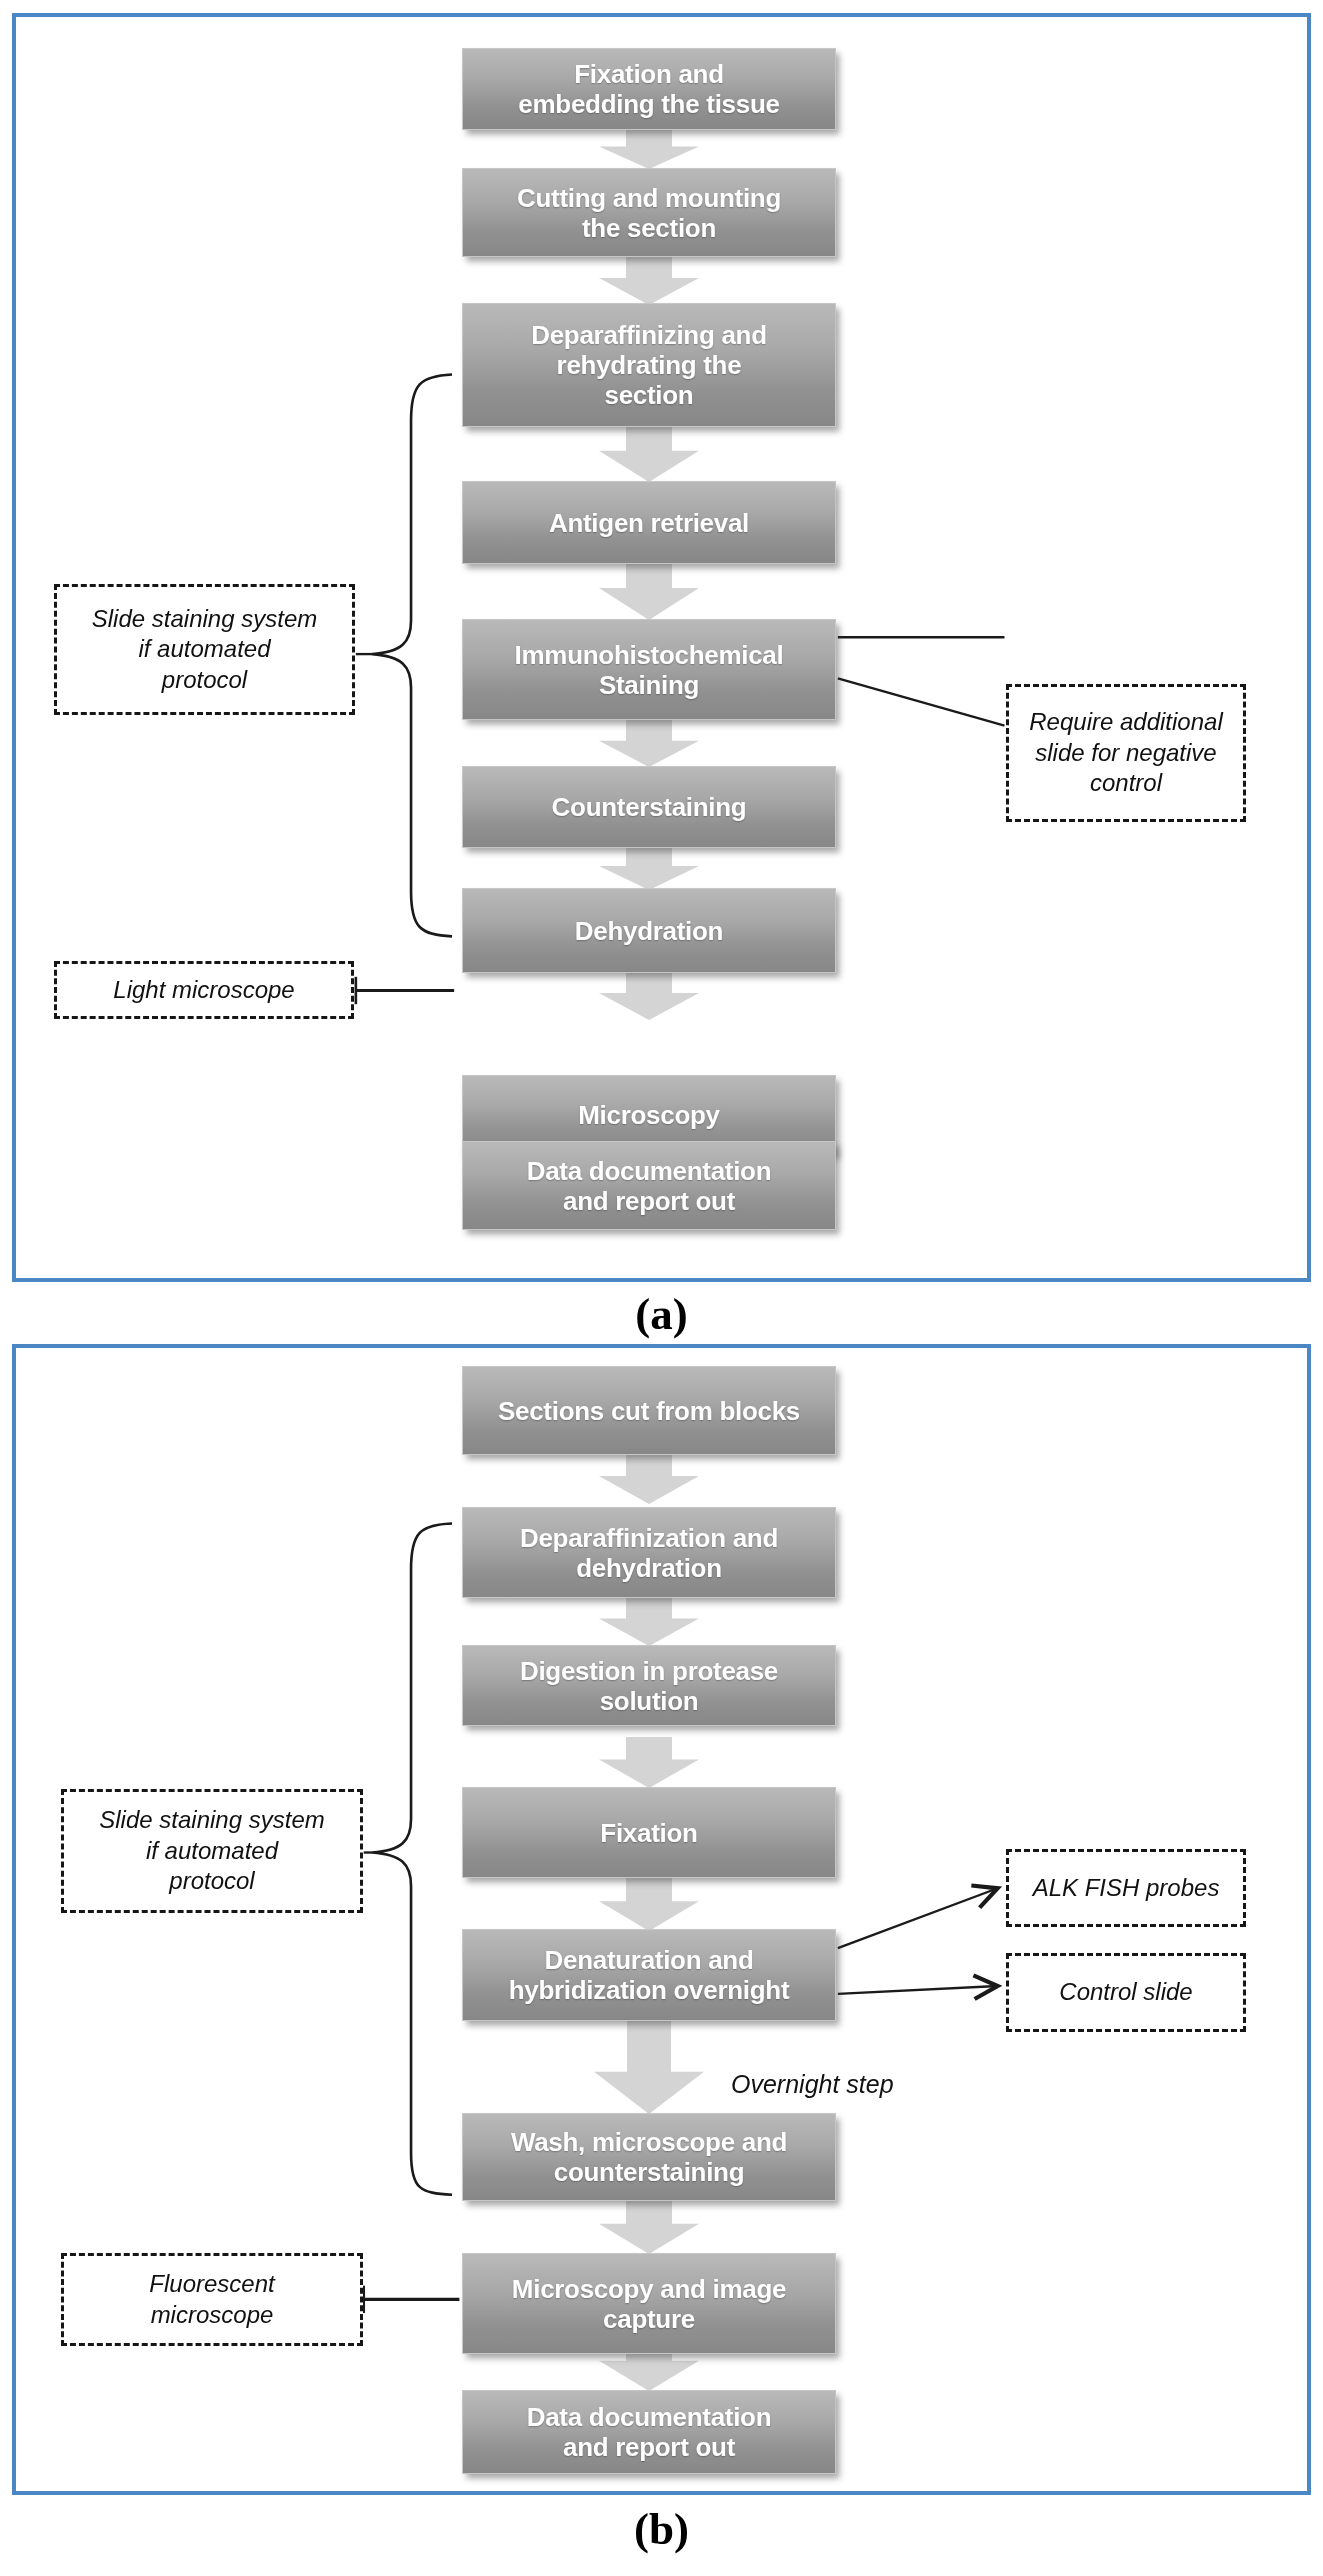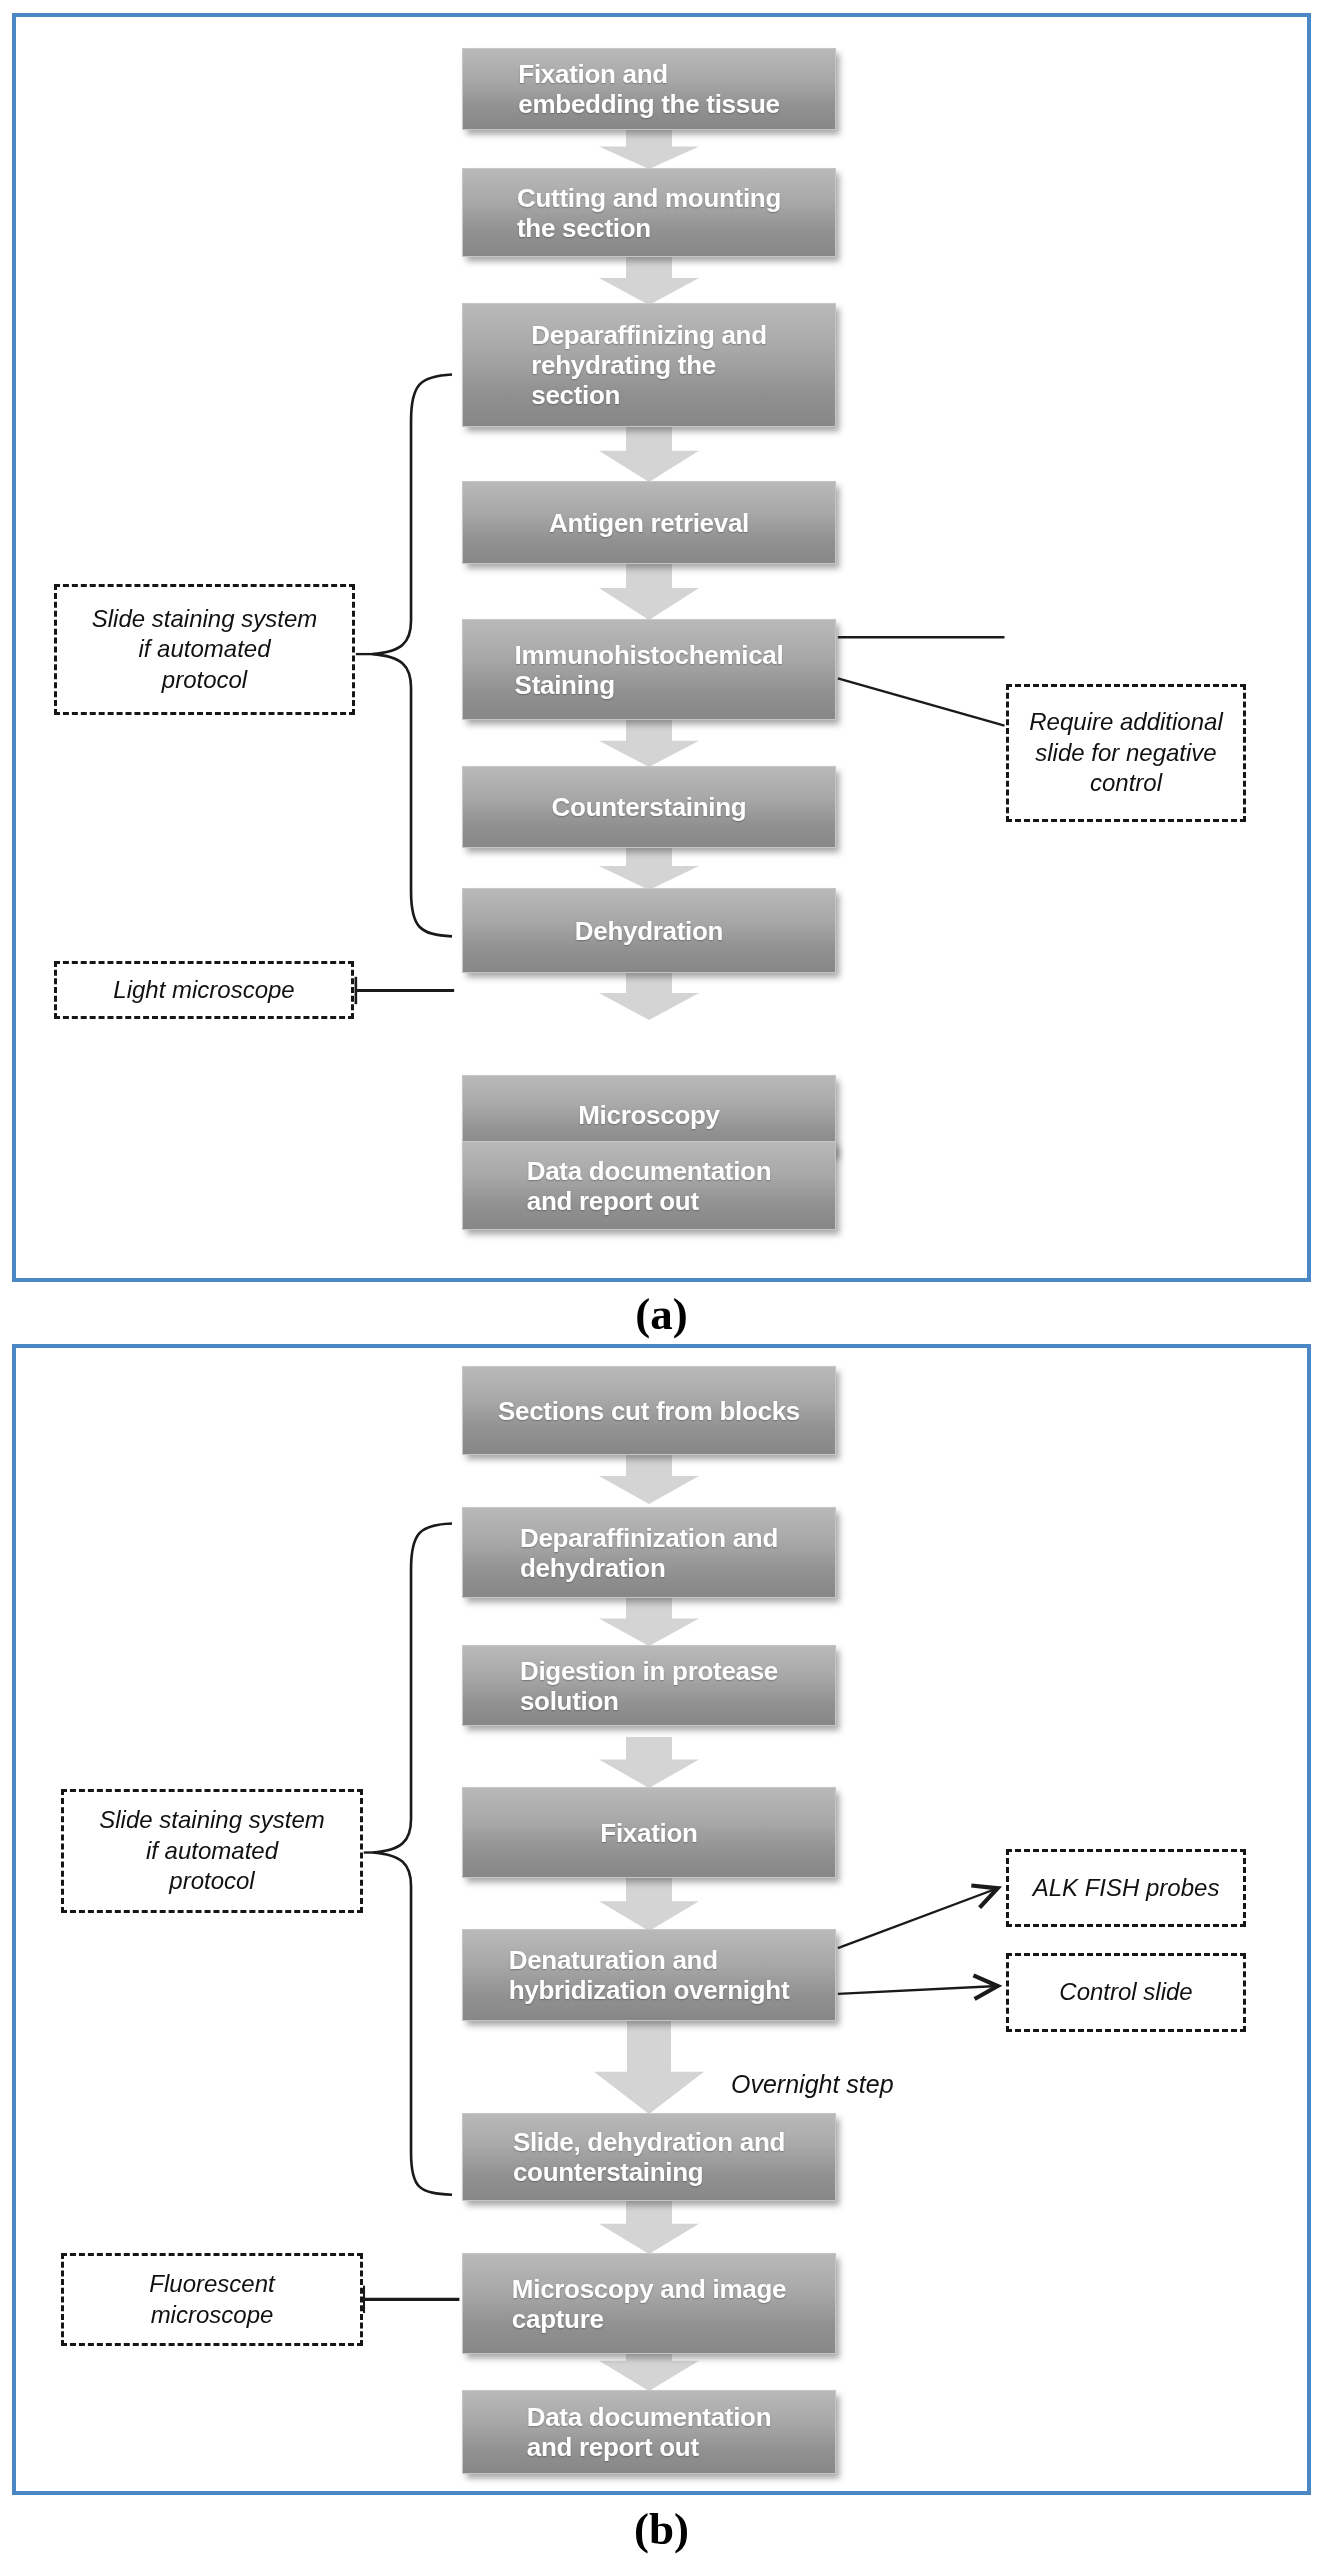--- a/index.html
+++ b/index.html
@@ -26,20 +26,21 @@
   }
   .step{
     position:absolute;
     left:462px;
     width:374px;
     box-sizing:border-box;
     background:linear-gradient(180deg,#b9b9b9 0%,#a8a8a8 38%,#919191 72%,#878787 100%);
     border:1.6px solid #c6c6c6;
     box-shadow:3.7px 4.7px 6.3px rgba(60,60,60,0.45);
     display:flex;align-items:center;justify-content:center;
+    text-align:center;
     z-index:2;
   }
   .step-label{
     color:#ffffff;
     font-weight:bold;
     font-size:26px;
     line-height:30px;
     letter-spacing:-0.3px;
     white-space:pre-line;
     text-shadow:0 1.1px 1.6px rgba(0,0,0,0.28);
@@ -204,21 +205,21 @@
   <div class="step" style="top:1787px;height:91px">
       <span class="step-label">Fixation</span>
     </div>
   <div class="arrow" style="top:1878px;height:53px"></div>
   <div class="step" style="top:1929px;height:92px">
       <span class="step-label">Denaturation and
 hybridization overnight</span>
     </div>
   <div class="arrow arrow-big" style="top:2020px;height:94px"></div>
   <div class="step" style="top:2113px;height:88px">
-      <span class="step-label">Slide, dehydration and
+      <span class="step-label">Wash, microscope and
 counterstaining</span>
     </div>
   <div class="arrow" style="top:2200px;height:54px"></div>
   <div class="step" style="top:2253px;height:101px">
       <span class="step-label">Microscopy and image
 capture</span>
     </div>
   <div class="arrow" style="top:2337px;height:54px"></div>
   <div class="step" style="top:2390px;height:84px">
       <span class="step-label">Data documentation

